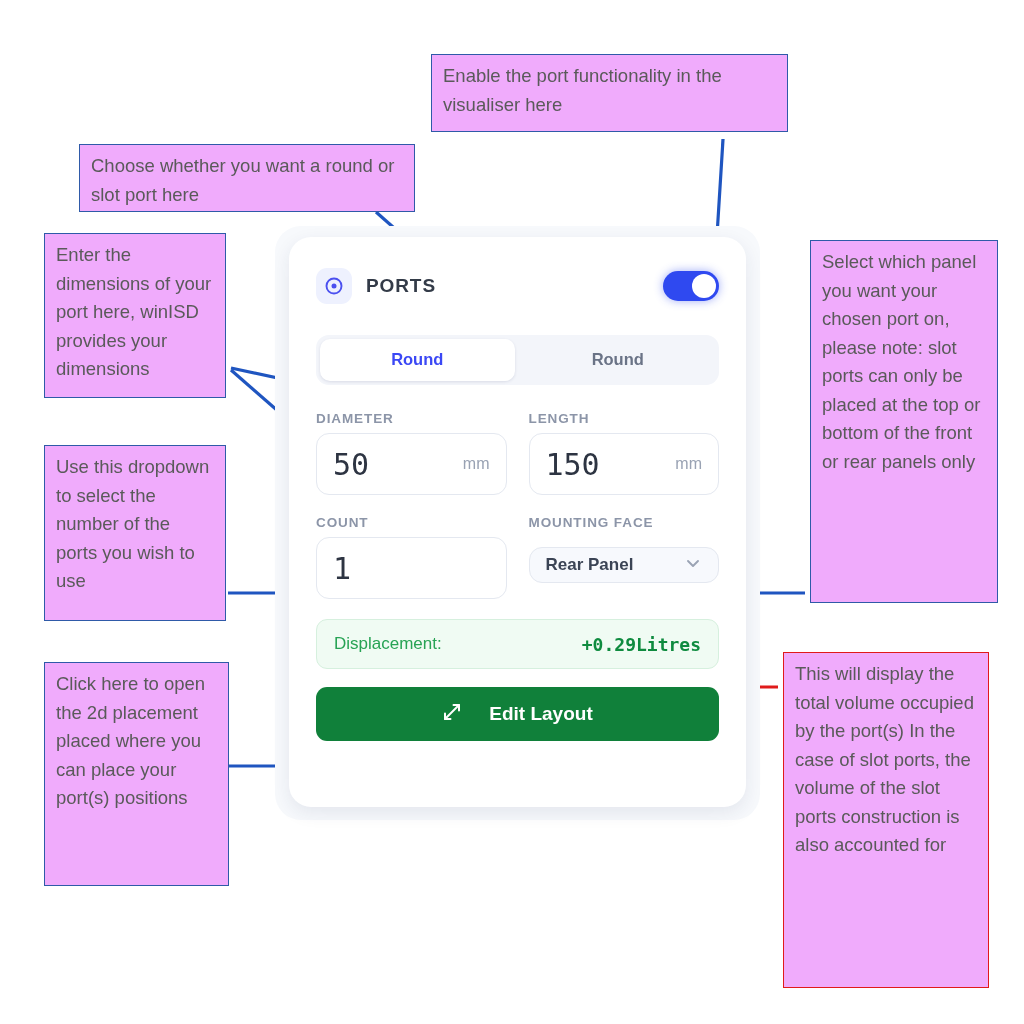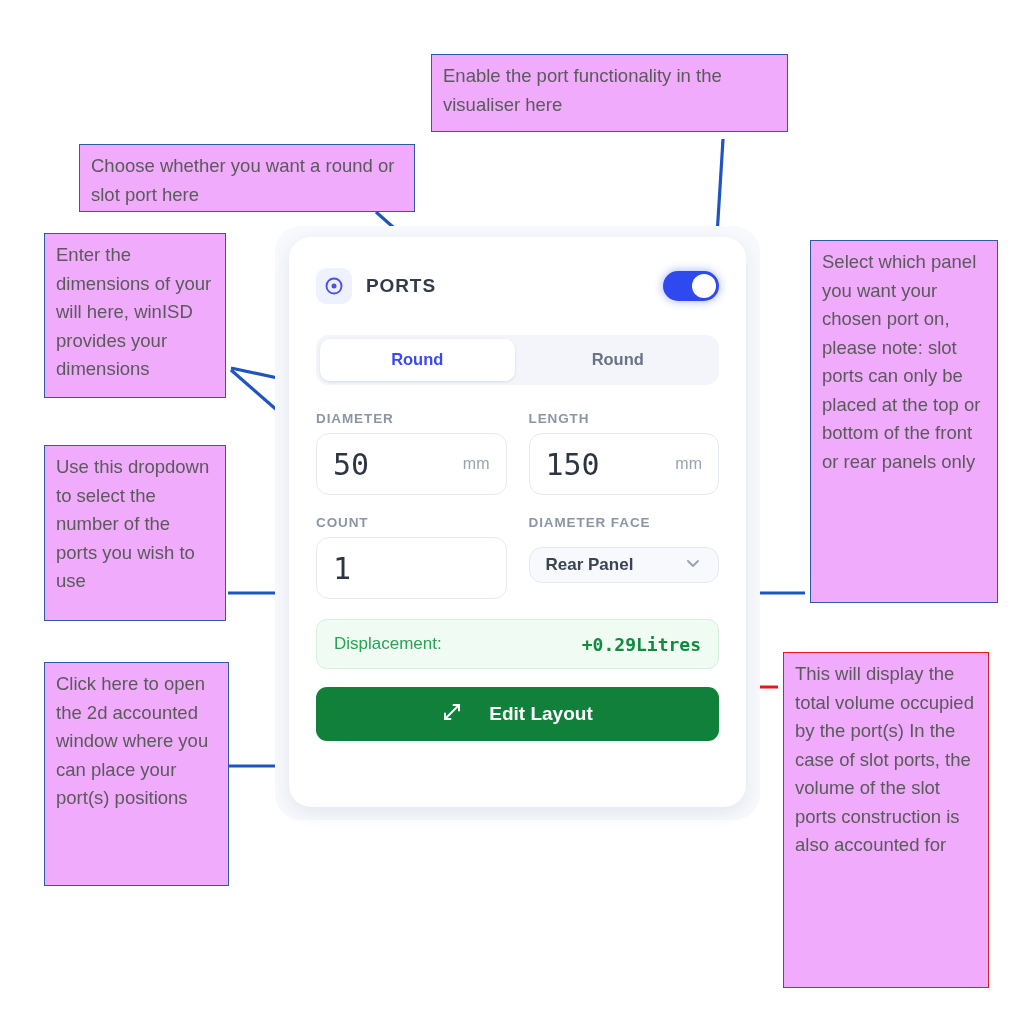--- a/index.html
+++ b/index.html
@@ -268,29 +268,29 @@
 
 <div class="callout" style="left:431px; top:54px; width:357px; height:78px;">
   <span>Enable the port functionality in the visualiser here</span>
 </div>
 
 <div class="callout" style="left:79px; top:144px; width:336px; height:68px;">
   <span>Choose whether you want a round or slot port here</span>
 </div>
 
 <div class="callout" style="left:44px; top:233px; width:182px; height:165px;">
-  <span>Enter the dimensions of your will here, winISD provides your dimensions</span>
+  <span>Enter the dimensions of your port here, winISD provides your dimensions</span>
 </div>
 
 <div class="callout" style="left:44px; top:445px; width:182px; height:176px;">
   <span>Use this dropdown to select the number of the ports you wish to use</span>
 </div>
 
 <div class="callout" style="left:44px; top:662px; width:185px; height:224px;">
-  <span>Click here to open the 2d accounted window where you can place your port(s) positions</span>
+  <span>Click here to open the 2d placement placed where you can place your port(s) positions</span>
 </div>
 
 <div class="callout" style="left:810px; top:240px; width:188px; height:363px;">
   <span>Select which panel you want your chosen port on, please note: slot ports can only be placed at the top or bottom of the front or rear panels only</span>
 </div>
 
 <div class="callout red" style="left:783px; top:652px; width:206px; height:336px;">
   <span>This will display the total volume occupied by the port(s) In the case of slot ports, the volume of the slot ports construction is also accounted for</span>
 </div>
 
@@ -333,21 +333,21 @@
     </div>
 
     <div class="field-row">
       <div class="field">
         <div class="field-label">COUNT</div>
         <div class="input-box">
           <span class="input-value">1</span>
         </div>
       </div>
       <div class="field">
-        <div class="field-label">DIAMETER FACE</div>
+        <div class="field-label">MOUNTING FACE</div>
         <div style="height:10px"></div>
         <div class="select-box">
           <span class="select-value">Rear Panel</span>
           <span class="chev">
             <svg width="18" height="18" viewBox="0 0 18 18">
               <path d="M4,7 L9,12 L14,7" fill="none" stroke="#9aa3b4" stroke-width="1.9" stroke-linecap="round" stroke-linejoin="round"></path>
             </svg>
           </span>
         </div>
       </div>

